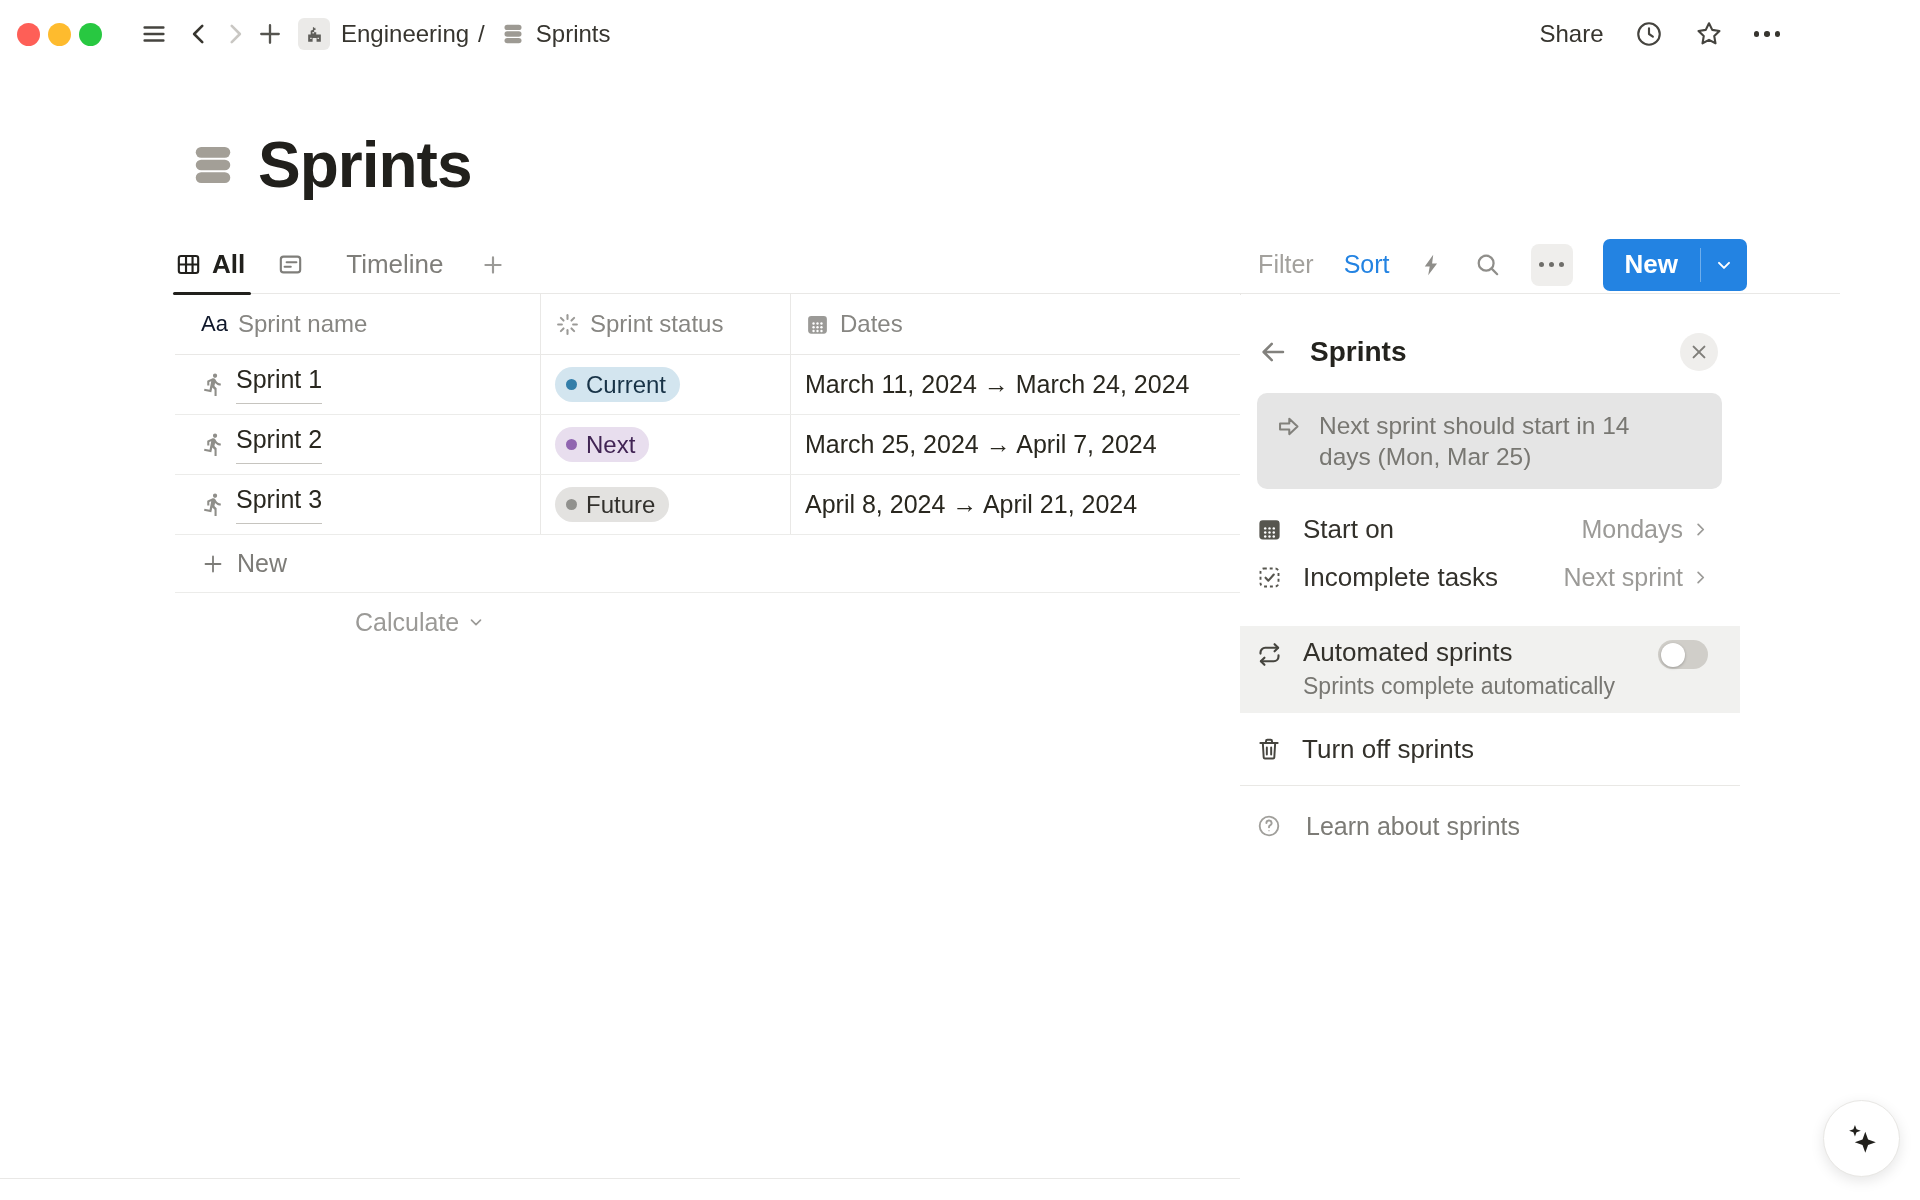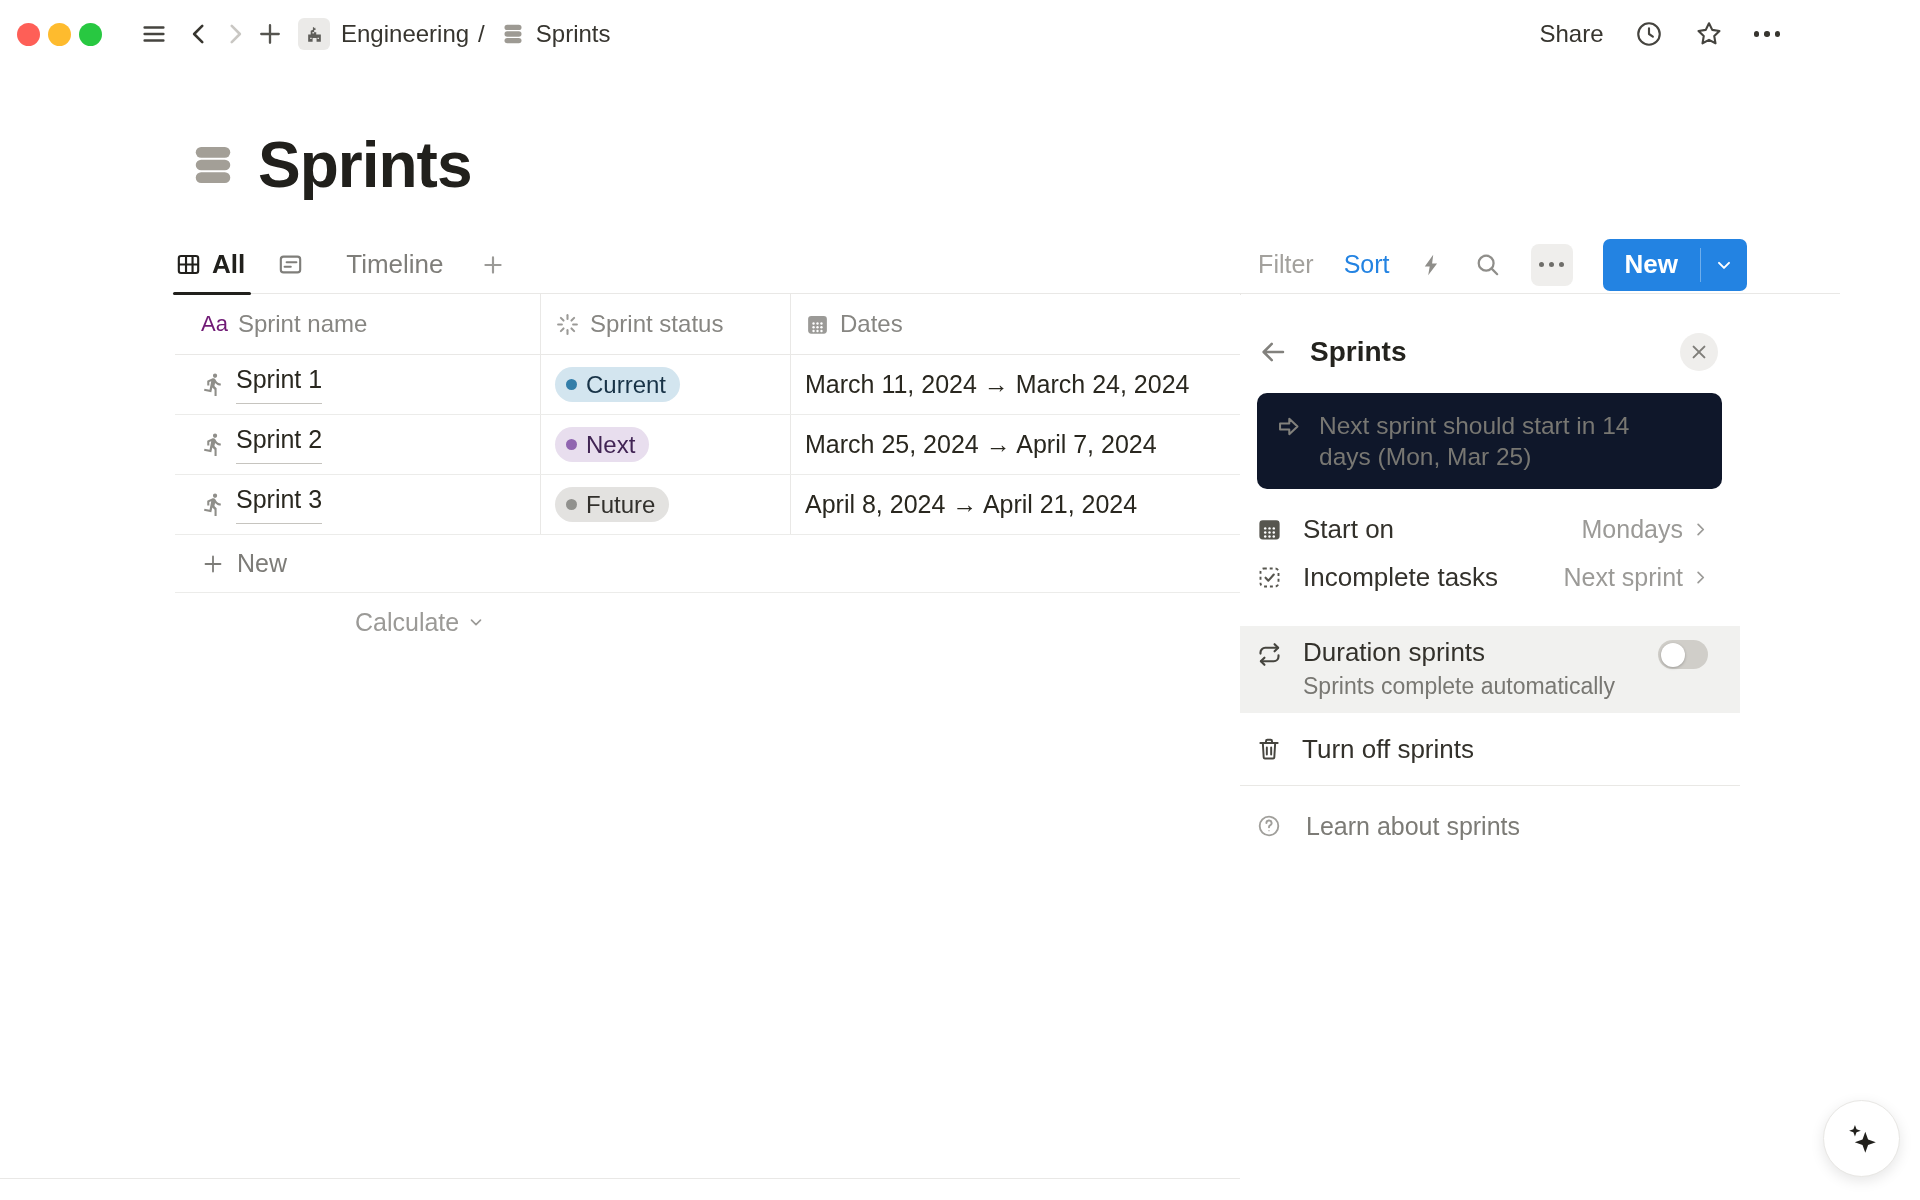--- a/index.html
+++ b/index.html
@@ -60,21 +60,21 @@
   .new-btn-divider { width:1px; background:rgba(255,255,255,0.35); margin:9px 0; }
   .new-btn-caret { width:46px; display:flex; align-items:center; justify-content:center; color:#fff; }
 
   
   .table { position:absolute; left:175px; top:294px; width:1065px; }
   .thead { display:flex; height:61px; border-bottom:1px solid #e9e8e6; color:#878682; }
   .th { display:flex; align-items:center; gap:10px; font-size:24px; }
   .col-name { width:365px; padding-left:26px; }
   .col-status { width:250px; padding-left:14px; border-left:1px solid #e9e8e6; }
   .col-dates { flex:1; padding-left:14px; border-left:1px solid #e9e8e6; }
-  .aa { font-size:22px; color:#701a75; }
+  .aa { font-size:22px; color:#0f172a; }
   .trow { display:flex; height:60px; border-bottom:1px solid #ececea; align-items:stretch; }
   .cell { display:flex; align-items:center; }
   .name-cell { gap:10px; cursor:pointer; }
   .runner { color:#8f8e89; flex:none; }
   .sprint-link { font-size:25px; font-weight:500; color:#29271f; border-bottom:1px solid #c6c4bf; padding-bottom:9px; }
   .badge { display:inline-flex; align-items:center; gap:9px; height:35px; padding:0 14px 0 11px;
            border-radius:18px; font-size:24px; cursor:pointer; }
   .badge i { width:11px; height:11px; border-radius:50%; flex:none; }
   .badge-blue   { background:#d3e5ef; color:#183347; } .badge-blue i   { background:#337ea9; }
   .badge-purple { background:#e8deee; color:#412454; } .badge-purple i { background:#9065b0; }
@@ -88,21 +88,21 @@
   .calc-label { font-size:25px; }
 
   
   .panel { position:absolute; left:1240px; top:295px; width:500px; height:905px; background:#fff; }
   .panel-border { position:absolute; left:1240px; top:294px; width:1px; height:906px; background:#e7e6e3; }
   .p-header { display:flex; align-items:center; padding:38px 22px 8px 18px; }
   .p-back { color:#82817d; cursor:pointer; }
   .p-title { font-size:28px; font-weight:700; color:#24231e; margin-left:22px; flex:1; }
   .p-close { width:38px; height:38px; border-radius:50%; background:#efeeec; display:flex;
              align-items:center; justify-content:center; color:#7f7e79; cursor:pointer; }
-  .p-notice { margin:14px 18px 0 17px; background:#0f172a; border-radius:10px; padding:17px 18px;
+  .p-notice { margin:14px 18px 0 17px; background:#e5e5e5; border-radius:10px; padding:17px 18px;
               display:flex; gap:17px; }
   .p-notice-icon { color:#82817c; flex:none; margin-top:3px; }
   .p-notice-text { font-size:24.5px; color:#787772; line-height:31px; max-width:350px; }
   .p-settings { margin-top:16px; }
   .p-row { display:flex; align-items:center; height:48px; padding:0 30px 0 16px; cursor:pointer; }
   .p-row-icon { color:#57564f; flex:none; }
   .p-row-label { font-size:26px; color:#33312b; margin-left:20px; }
   .p-row-value { margin-left:auto; font-size:25px; color:#9b9a97; }
   .p-chevron { color:#9b9a97; margin-left:8px; flex:none; }
   .p-auto { margin-top:25px; background:#f1f1ef; display:flex; align-items:flex-start;
@@ -426,21 +426,21 @@
     </div>
 
     <div class="p-auto">
       <svg class="p-auto-icon" width="27" height="27" viewBox="0 0 24 24" fill="none" stroke="currentColor" stroke-width="1.9" stroke-linecap="round" stroke-linejoin="round">
           <path d="M16.5 2.8 19.7 6l-3.2 3.2"></path>
           <path d="M19.5 6H8.2A4.2 4.2 0 0 0 4 10.2v1"></path>
           <path d="M7.5 21.2 4.3 18l3.2-3.2"></path>
           <path d="M4.5 18h11.3a4.2 4.2 0 0 0 4.2-4.2v-1"></path>
         </svg>
       <span class="p-auto-text">
-        <span class="p-auto-title" style="display:block">Duration sprints</span>
+        <span class="p-auto-title" style="display:block">Automated sprints</span>
         <span class="p-auto-sub" style="display:block">Sprints complete automatically</span>
       </span>
       <span class="toggle">
           <span class="knob"></span>
         </span>
     </div>
 
     <div class="p-turnoff">
       <svg class="p-turnoff-icon" width="26" height="26" viewBox="0 0 24 24" fill="none" stroke="currentColor" stroke-width="1.8" stroke-linecap="round" stroke-linejoin="round">
           <path d="M4 6.5h16"></path>

